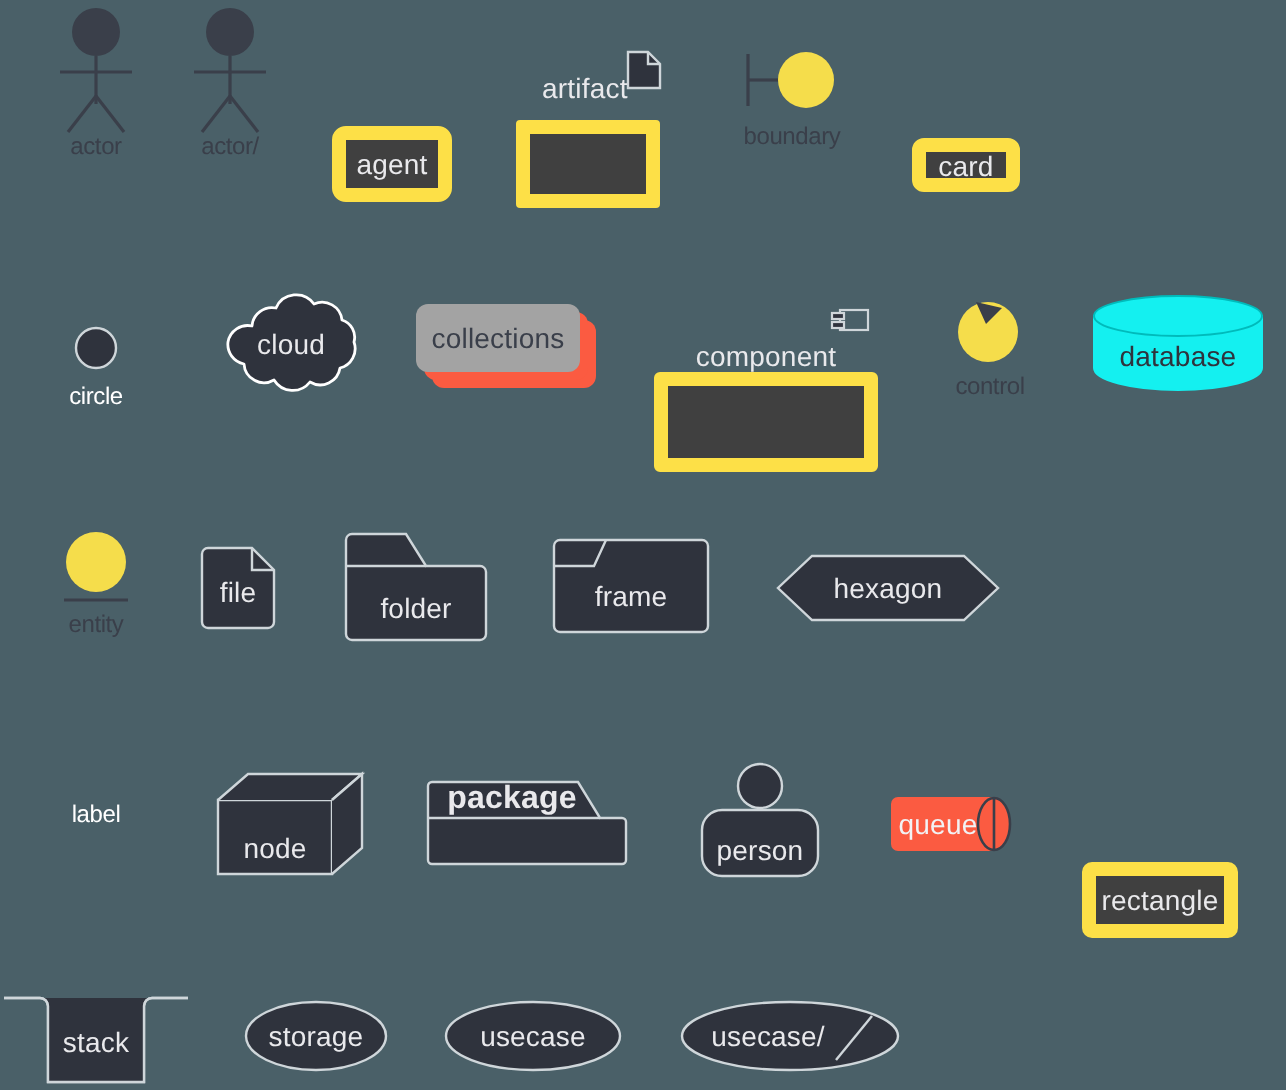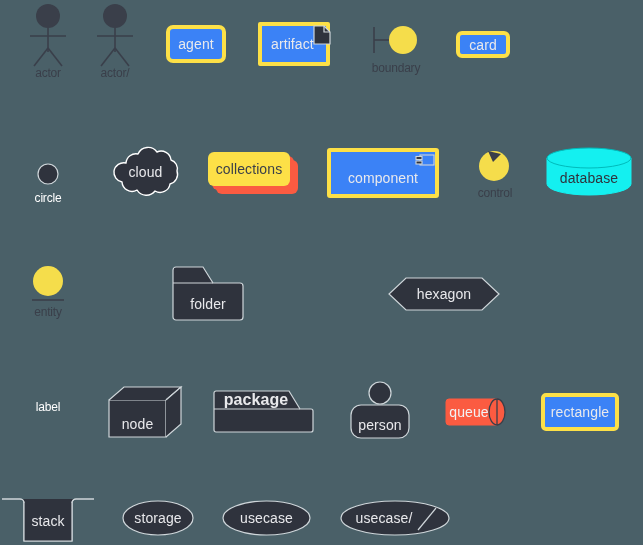--- a/index.html
+++ b/index.html
@@ -19,21 +19,21 @@
     color:#e9e9ec;font-size:14px;letter-spacing:.1px;
     pointer-events:none;white-space:nowrap;
   }
   .capt{
     position:absolute;width:100%;text-align:center;
     font-size:12px;font-weight:normal;color:#3a3f4a;
     letter-spacing:-.2px;white-space:nowrap;
   }
   .capt.light{color:#ffffff;}
   .box{
-    background:#3b82f6;border:4px solid #fde047;box-sizing:border-box;
+    background:#404040;border:7px solid #fde047;box-sizing:border-box;margin-top:38px;
   }
   svg{display:block;overflow:visible;}
 </style>
 </head>
 <body>
 
 <div class="canvas">
 
   <div class="item" style="left:18px;top:4px;width:60px;height:80px;">
     <svg width="60" height="62" viewBox="0 0 60 62">
@@ -96,21 +96,21 @@
                a9 9 0 0 1 6 11 a10 10 0 0 1 -7 13 a10 10 0 0 1 -15 7
                a11 11 0 0 1 -18 -1 a10 10 0 0 1 -15 -8 a10 10 0 0 1 -8 -11
                a10 10 0 0 1 12 -8 Z" fill="#2f333d" stroke="#ffffff" stroke-width="1.4" stroke-linejoin="round"></path>
     </svg>
     <div class="stxt" style="top:-2px;">cloud</div>
   </div>
 
   <div class="item" style="left:208px;top:152px;width:90px;height:42px;">
     <div style="position:absolute;left:8px;top:8px;width:82px;height:34px;background:#fb5b41;border-radius:6px;"></div>
     <div style="position:absolute;left:4px;top:4px;width:82px;height:34px;background:#fb5b41;border-radius:6px;"></div>
-    <div style="position:absolute;left:0;top:0;width:82px;height:34px;background:#fde047;border-radius:6px;">
+    <div style="position:absolute;left:0;top:0;width:82px;height:34px;background:#a3a3a3;border-radius:6px;">
       <div class="stxt" style="color:#3a3f4a;width:82px;height:34px;">collections</div>
     </div>
   </div>
 
   <div class="item" style="left:327px;top:148px;width:112px;height:50px;">
     <div class="box" style="position:absolute;left:0;top:0;width:112px;height:50px;border-radius:3px;"></div>
     <svg width="20" height="14" viewBox="0 0 20 14" style="position:absolute;left:88px;top:5px;">
       <rect x="5" y="2" width="14" height="10" fill="none" stroke="#cfd6da" stroke-width="1.1"></rect>
       <rect x="1" y="3.5" width="6" height="3" fill="#2f333d" stroke="#cfd6da" stroke-width="1.1"></rect>
       <rect x="1" y="8" width="6" height="3" fill="#2f333d" stroke="#cfd6da" stroke-width="1.1"></rect>
@@ -135,29 +135,43 @@
   </div>
 
   <div class="item" style="left:22px;top:264px;width:52px;height:56px;">
     <svg width="52" height="44" viewBox="0 0 52 44">
       <circle cx="26" cy="17" r="15" fill="#f5dd4b"></circle>
       <line x1="10" y1="36" x2="42" y2="36" stroke="#3a3f4a" stroke-width="1.6"></line>
     </svg>
     <div class="capt" style="top:41px;">entity</div>
   </div>
 
+  <div class="item" style="left:100px;top:273px;width:38px;height:42px;">
+    <svg width="38" height="42" viewBox="0 0 38 42">
+      <path d="M1 4 a3 3 0 0 1 3 -3 H26 L37 12 V38 a3 3 0 0 1 -3 3 H4 a3 3 0 0 1 -3 -3 Z" fill="#2f333d" stroke="#cfd6da" stroke-width="1.2"></path>
+      <path d="M26 1 V12 H37" fill="none" stroke="#cfd6da" stroke-width="1.2"></path>
+    </svg>
+    <div class="stxt" style="padding-top:4px;box-sizing:border-box;">file</div>
+  </div>
 
   <div class="item" style="left:172px;top:266px;width:72px;height:55px;">
     <svg width="72" height="55" viewBox="0 0 72 55">
       <path d="M1 4 a3 3 0 0 1 3 -3 H31 L41 17 H68 a3 3 0 0 1 3 3 V51 a3 3 0 0 1 -3 3 H4 a3 3 0 0 1 -3 -3 Z" fill="#2f333d" stroke="#cfd6da" stroke-width="1.2"></path>
       <path d="M1 17 H41" fill="none" stroke="#cfd6da" stroke-width="1.2"></path>
     </svg>
     <div class="stxt" style="padding-top:20px;box-sizing:border-box;">folder</div>
   </div>
 
+  <div class="item" style="left:276px;top:269px;width:79px;height:48px;">
+    <svg width="79" height="48" viewBox="0 0 79 48">
+      <path d="M1 4 a3 3 0 0 1 3 -3 H75 a3 3 0 0 1 3 3 V44 a3 3 0 0 1 -3 3 H4 a3 3 0 0 1 -3 -3 Z" fill="#2f333d" stroke="#cfd6da" stroke-width="1.2"></path>
+      <path d="M1 14 H21 L27 1" fill="none" stroke="#cfd6da" stroke-width="1.2"></path>
+    </svg>
+    <div class="stxt" style="padding-top:9px;box-sizing:border-box;">frame</div>
+  </div>
 
   <div class="item" style="left:388px;top:277px;width:112px;height:34px;">
     <svg width="112" height="34" viewBox="0 0 112 34">
       <path d="M18 1 H94 L111 17 L94 33 H18 L1 17 Z" fill="#2f333d" stroke="#cfd6da" stroke-width="1.2"></path>
     </svg>
     <div class="stxt">hexagon</div>
   </div>
 
 
   <div class="item" style="left:20px;top:400px;width:56px;height:26px;">

